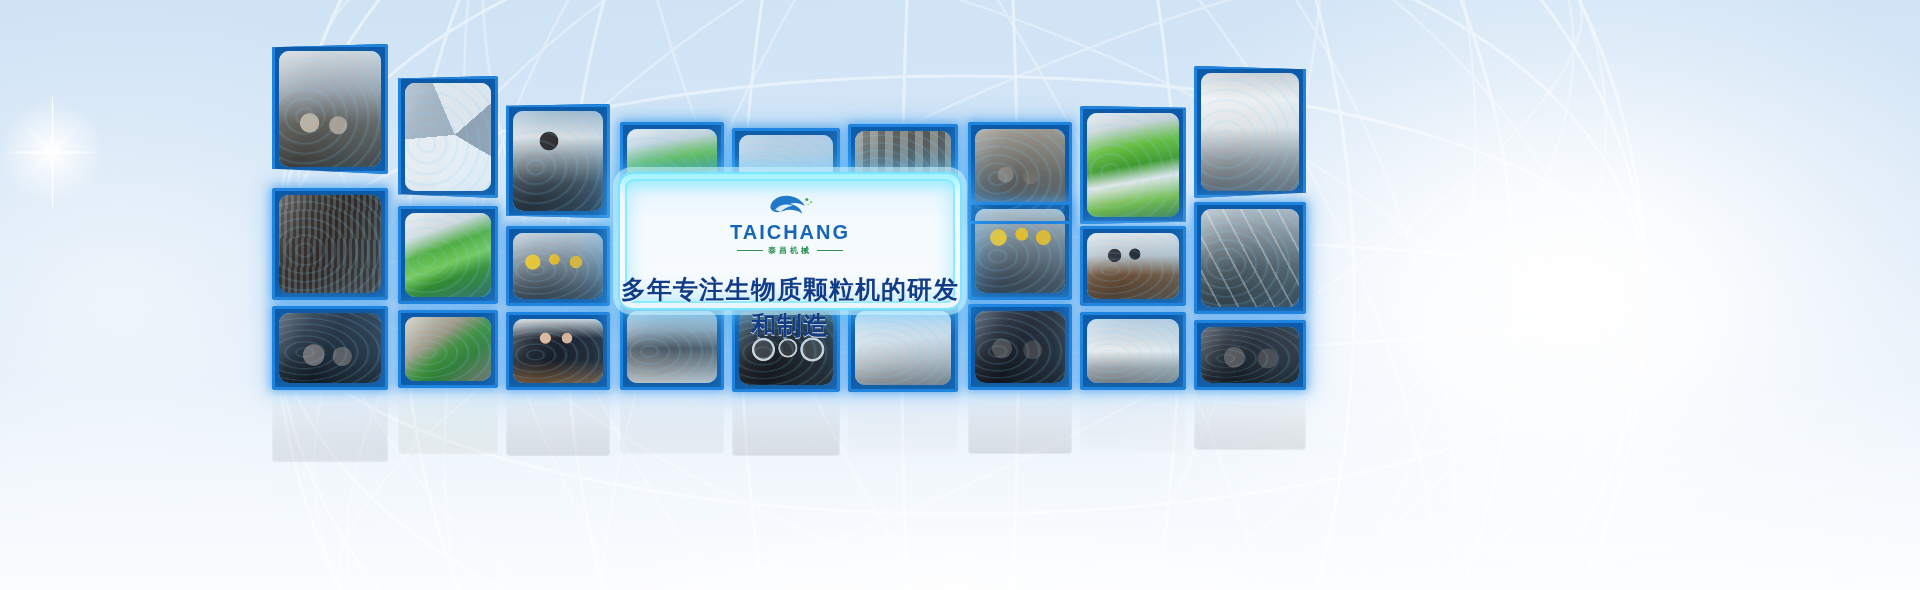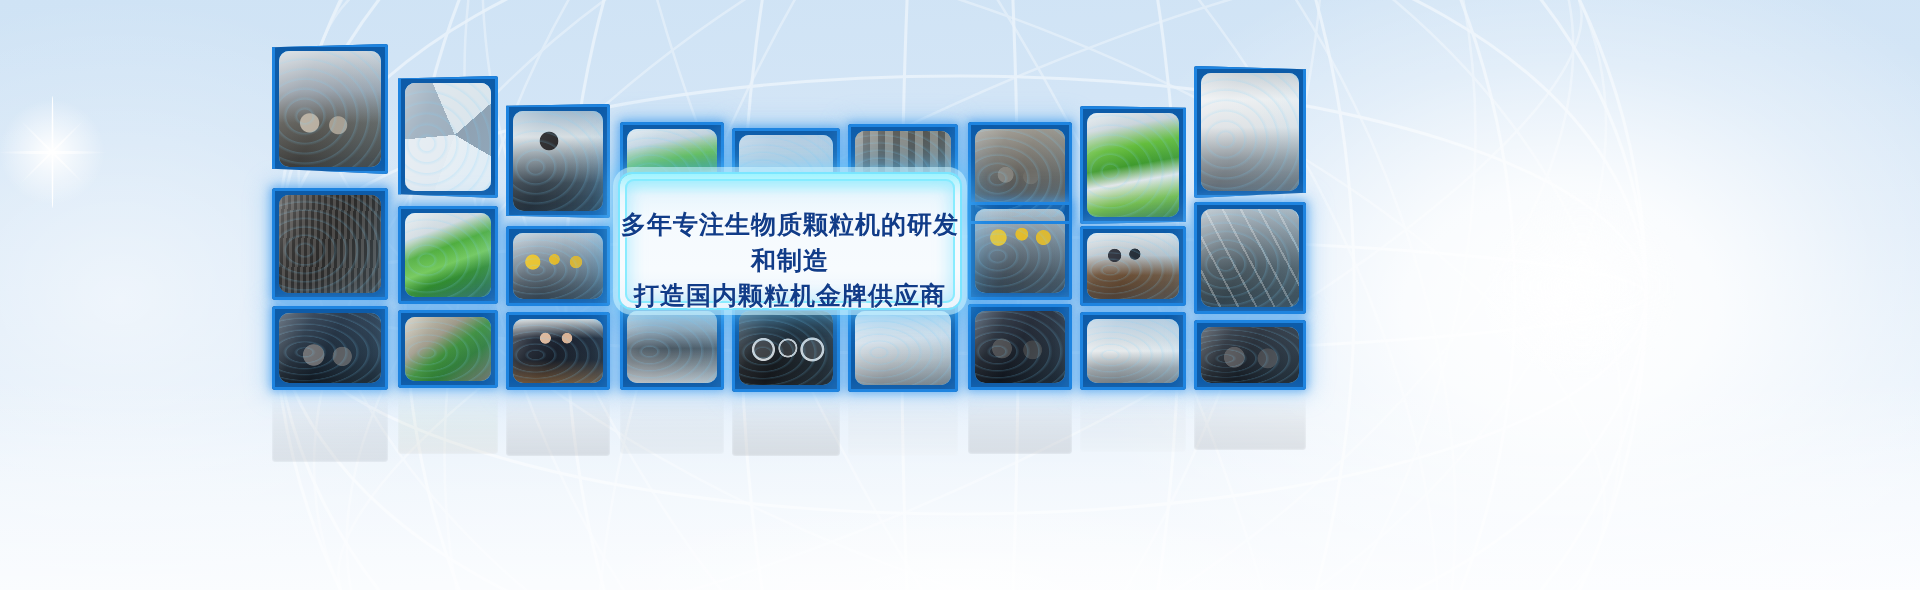--- a/index.html
+++ b/index.html
@@ -403,24 +403,38 @@
     <div class="refl" style="left:848px;top:394px;width:110px;height:62px;background:linear-gradient(180deg,#dfe4e8,#70787e);"></div>
     <div class="refl" style="left:968px;top:392px;width:104px;height:62px;background:linear-gradient(180deg,#2c3340,#0f141b);"></div>
     <div class="refl" style="left:1080px;top:392px;width:106px;height:60px;background:linear-gradient(180deg,#d4dde3,#767d82);"></div>
     <div class="refl" style="left:1194px;top:392px;width:112px;height:58px;background:linear-gradient(180deg,#333b46,#141a21);"></div>
   </div>
 
   <div class="banner" style="left:620px;top:174px;width:340px;height:134px;">
     <div class="bglow"></div>
     <div class="bcontent">
 
+      <div class="logo-wrap">
+        <svg class="logo-mark" viewBox="0 0 120 64">
+          <path d="M18 36 C18 16, 44 6, 66 12 C80 16, 88 24, 92 32 C82 26, 70 24, 60 27 C74 30, 84 38, 86 48 C74 40, 58 38, 44 43 C30 48, 20 44, 18 36 Z" fill="#1f79c8"></path>
+          <path d="M28 40 C36 30, 52 26, 66 31 C56 33, 46 38, 40 45 Z" fill="#ffffff" opacity=".85"></path>
+          <circle cx="96" cy="18" r="3.4" fill="#3fae46"></circle>
+          <circle cx="105" cy="24" r="2.3" fill="#6cc24a"></circle>
+          <circle cx="99" cy="29" r="1.7" fill="#8fd06b"></circle>
+        </svg>
+        <div class="logo-word">TAICHANG</div>
+        <div class="logo-sub">
+          <span class="bar"></span>
+          <span class="cn">泰昌机械</span>
+          <span class="bar"></span>
+        </div>
+      </div>
 
       <div class="slogan">
         <span class="l1">多年专注生物质颗粒机的研发和制造</span>
-        <span class="l2">打造国内颗粒机金牌供应商</span>
       </div>
 
     </div>
   </div>
 
   <div class="floor"></div>
   <div class="floor-streak"></div>
 
 </div>
 

